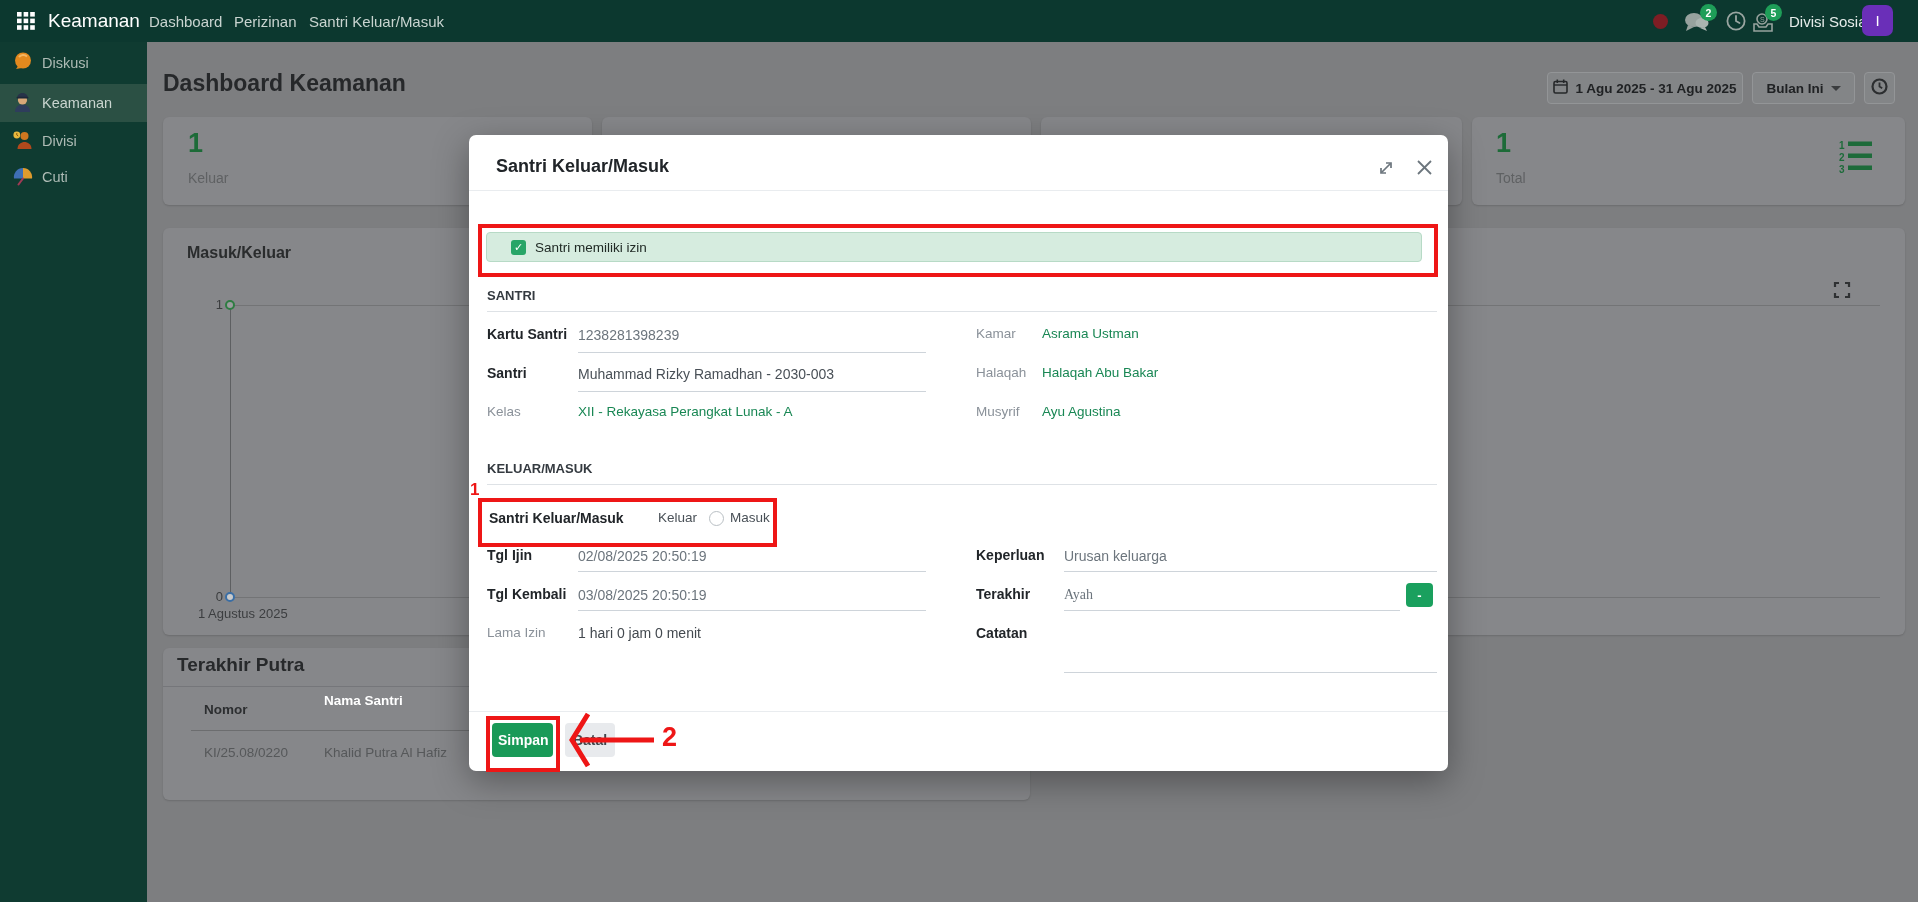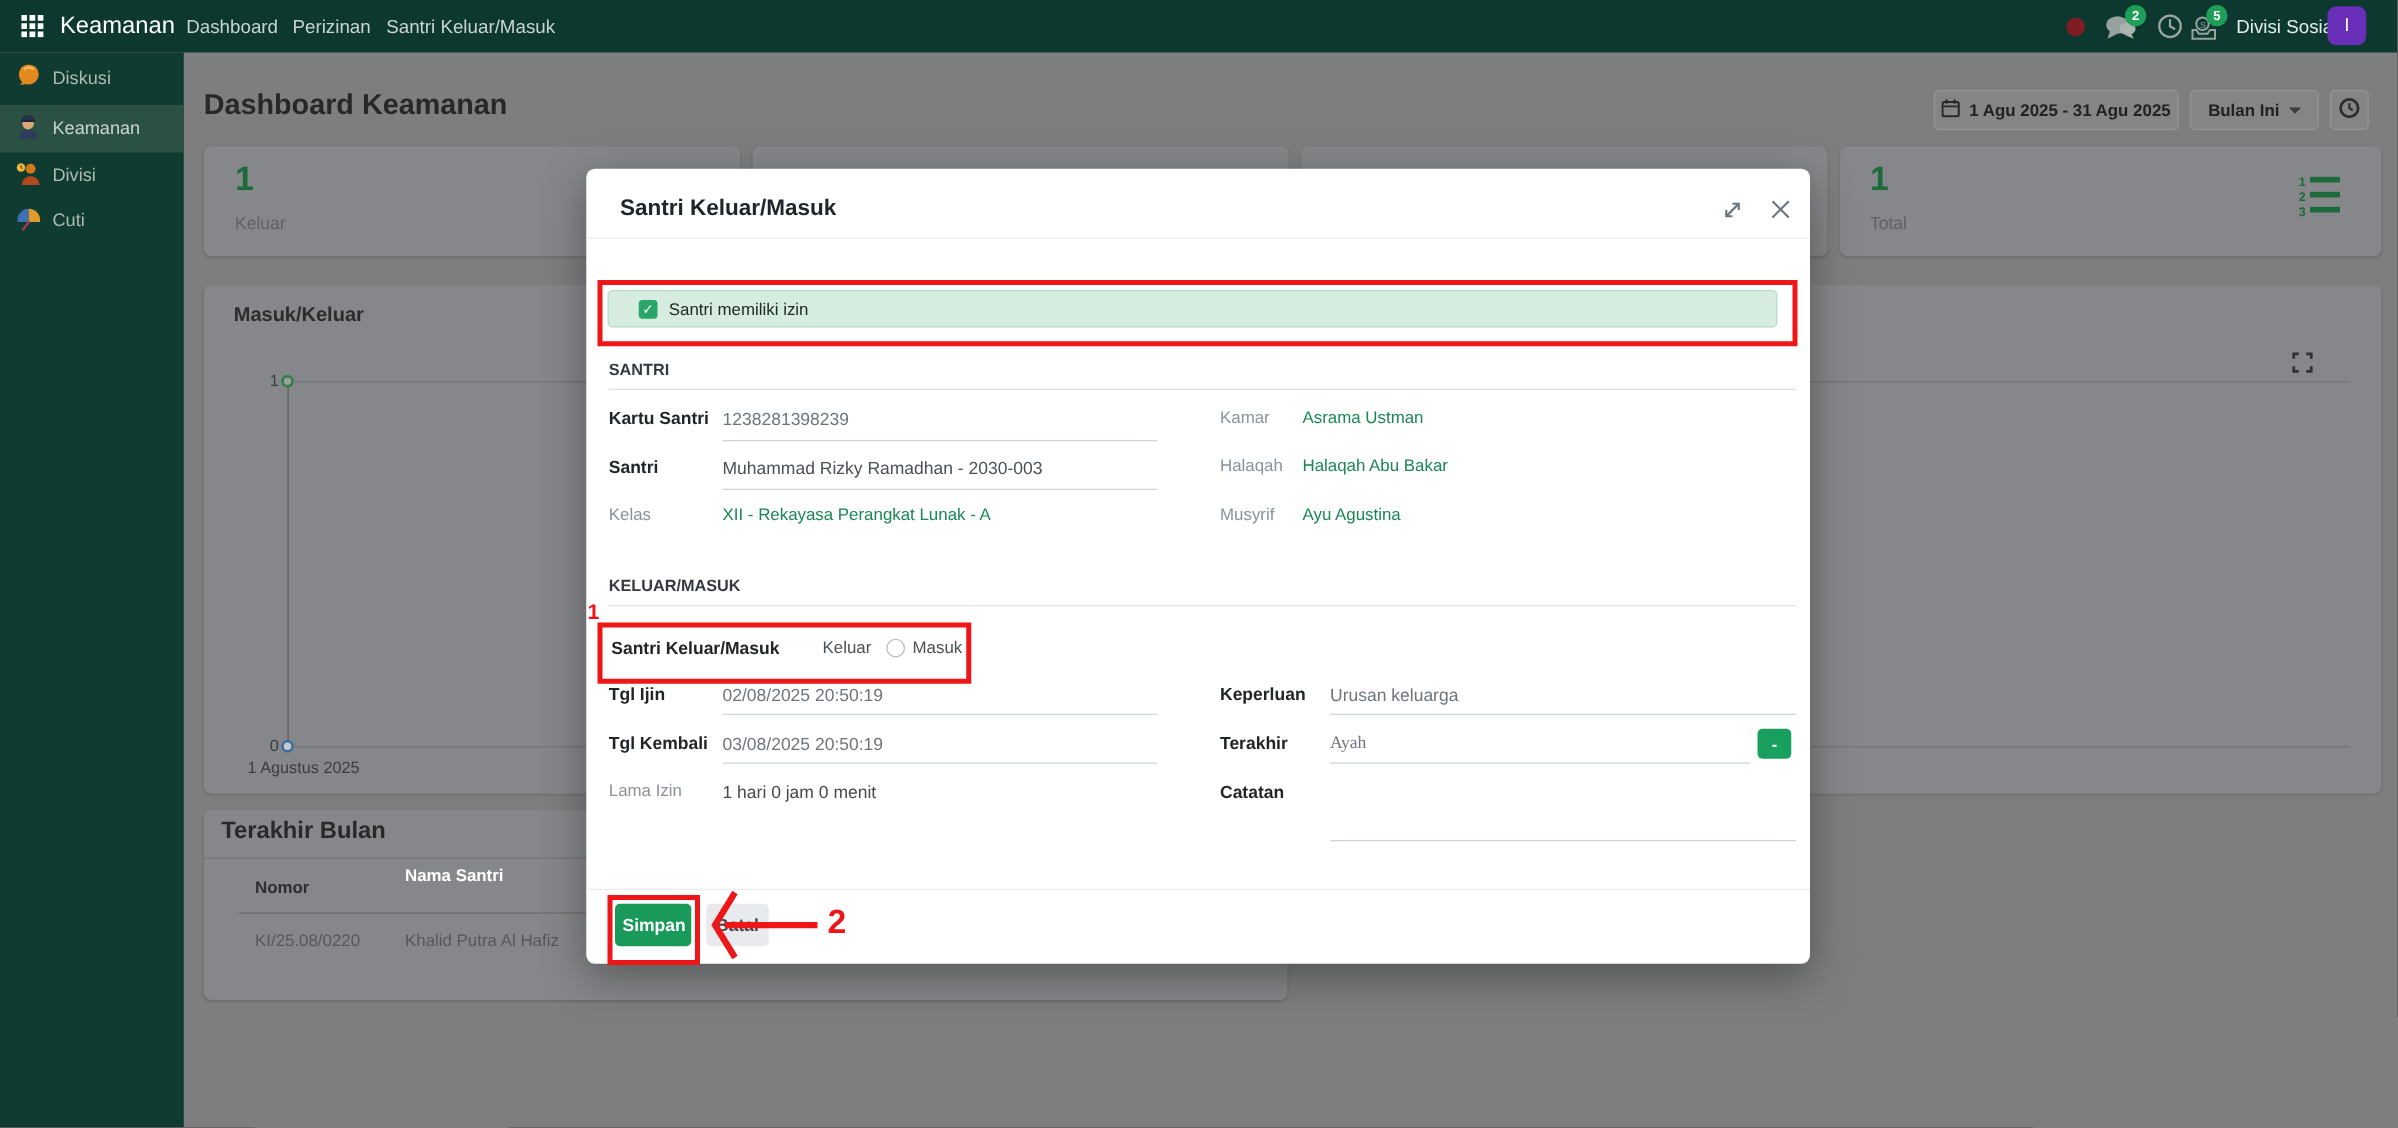--- a/index.html
+++ b/index.html
@@ -220,21 +220,21 @@
     <div class="abs" style="left:67px;top:77px;width:1650px;height:1px;background:#737476;"></div>
     <div class="abs" style="left:67px;top:369px;width:1650px;height:1px;background:#737476;"></div>
     <div class="abs" style="left:40px;top:69px;width:20px;text-align:right;font-size:13px;color:#3b3d3f;">1</div>
     <div class="abs" style="left:40px;top:361px;width:20px;text-align:right;font-size:13px;color:#3b3d3f;">0</div>
     <span class="abs" style="left:62px;top:72px;width:10px;height:10px;border-radius:50%;border:2px solid #2e7d42;background:#9c9d9f;box-sizing:border-box;"></span>
     <span class="abs" style="left:62px;top:364px;width:10px;height:10px;border-radius:50%;border:2px solid #3a6ea5;background:#c9cacb;box-sizing:border-box;"></span>
     <div class="abs" style="left:23px;top:378px;font-size:13px;color:#3c3e40;margin-left:12px;">1 Agustus 2025</div>
   </div>
 
   <div class="abs card" style="left:163px;top:648px;width:867px;height:152px;">
-    <div class="abs" style="left:14px;top:6px;font-size:19px;font-weight:700;color:#27292b;">Terakhir Bulan</div>
+    <div class="abs" style="left:14px;top:6px;font-size:19px;font-weight:700;color:#27292b;">Terakhir Putra</div>
     <div class="abs hline" style="left:0px;top:38px;width:867px;"></div>
     <div class="abs" style="left:41px;top:54px;font-size:13.5px;font-weight:700;color:#2c2e30;">Nomor</div>
     <div class="abs" style="left:161px;top:45px;font-size:13.5px;font-weight:700;color:#ffffff;">Nama Santri</div>
     <div class="abs" style="left:28px;top:82px;width:820px;height:1px;background:#6c6d6f;"></div>
     <div class="abs" style="left:41px;top:97px;font-size:13.5px;color:#56585a;">KI/25.08/0220</div>
     <div class="abs" style="left:161px;top:97px;font-size:13.5px;color:#56585a;">Khalid Putra Al Hafiz</div>
   </div>
 
 
   <div class="abs modal">

